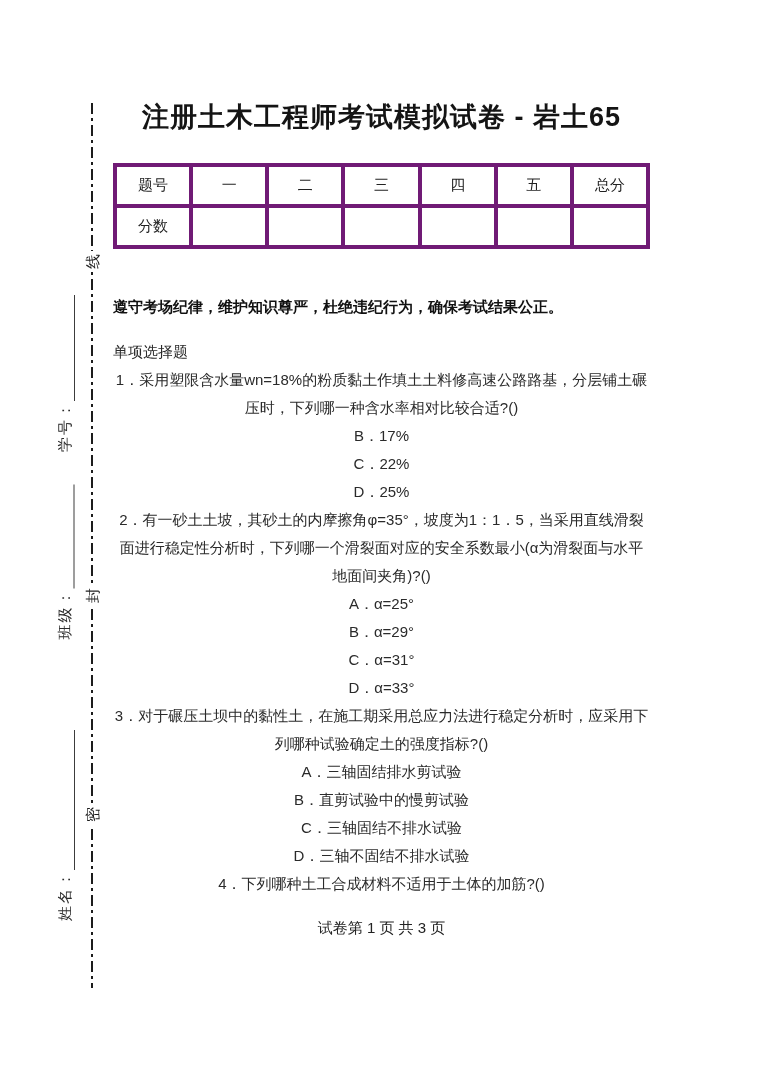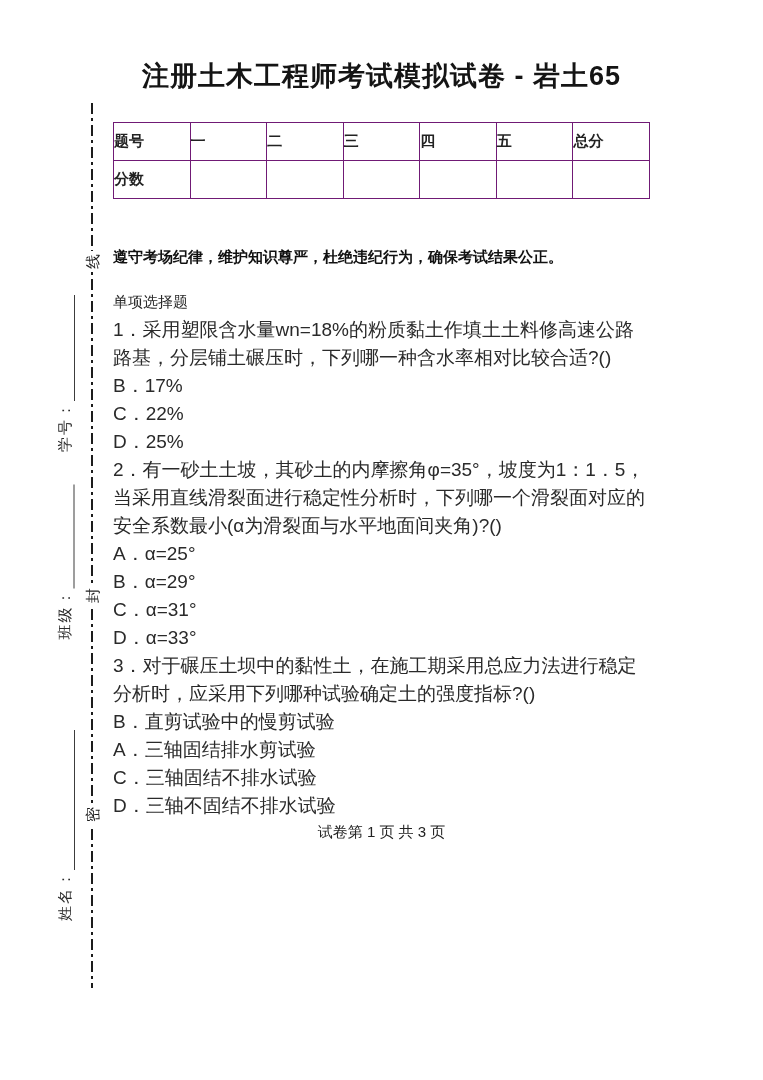--- a/index.html
+++ b/index.html
@@ -72,21 +72,21 @@
 
   
   .content {
     position: absolute;
     left: 113px;
     top: 0;
     width: 537px;
   }
   .paper-title {
     margin: 0;
-    padding-top: 58px;
+    padding-top: 99px;
     font-size: 27px;
     line-height: 36px;
     font-weight: 700;
     text-align: center;
     color: #141414;
     letter-spacing: 1px;
   }
   .meta-row {
     margin-top: 13px;
     display: flex;
@@ -99,47 +99,48 @@
   table.score-table {
     margin-top: 28px;
     width: 100%;
     border-collapse: collapse;
     table-layout: fixed;
     font-size: 15px;
     color: #222222;
   }
   .score-table th,
   .score-table td {
-    border: 1px solid #701a75;
+    border: 4px solid #701a75;
     height: 37px;
-    text-align: left;
+    text-align: center;
     vertical-align: middle;
-    font-weight: 700;
+    font-weight: 400;
     padding: 0;
   }
   .notice {
     margin-top: 47px;
     font-size: 15px;
     line-height: 22px;
     font-weight: 700;
     color: #111111;
   }
   .section-title {
     margin-top: 20px;
     font-size: 15px;
     line-height: 28px;
   }
   .questions {
-    font-size: 19px;
+    font-size: 15px;
     line-height: 28px;
     color: #2a2a2a;
+    text-align: center;
   }
   .q-text, .q-option { margin: 0; }
   .page-footer {
-    margin-top: 1px;
+    margin-top: 19px;
     text-align: center;
     font-size: 15px;
     line-height: 22px;
     color: #222222;
   }
 </style>
 </head>
 <body>
 
 <div class="binding-line"></div>
@@ -199,23 +200,24 @@
     <p class="q-option">C．22%</p>
     <p class="q-option">D．25%</p>
 
     <p class="q-text">2．有一砂土土坡，其砂土的内摩擦角φ=35°，坡度为1：1．5，当采用直线滑裂面进行稳定性分析时，下列哪一个滑裂面对应的安全系数最小(α为滑裂面与水平地面间夹角)?()</p>
     <p class="q-option">A．α=25°</p>
     <p class="q-option">B．α=29°</p>
     <p class="q-option">C．α=31°</p>
     <p class="q-option">D．α=33°</p>
 
     <p class="q-text">3．对于碾压土坝中的黏性土，在施工期采用总应力法进行稳定分析时，应采用下列哪种试验确定土的强度指标?()</p>
+    <p class="q-option">A．三轴固结排水剪试验</p>
     <p class="q-option">B．直剪试验中的慢剪试验</p>
-    <p class="q-option">A．三轴固结排水剪试验</p>
     <p class="q-option">C．三轴固结不排水试验</p>
     <p class="q-option">D．三轴不固结不排水试验</p>
 
+    <p class="q-text">4．下列哪种土工合成材料不适用于土体的加筋?()</p>
 
   </div>
 
   <div class="page-footer">试卷第 1 页 共 3 页</div>
 
 </div>
 
 </body></html>

